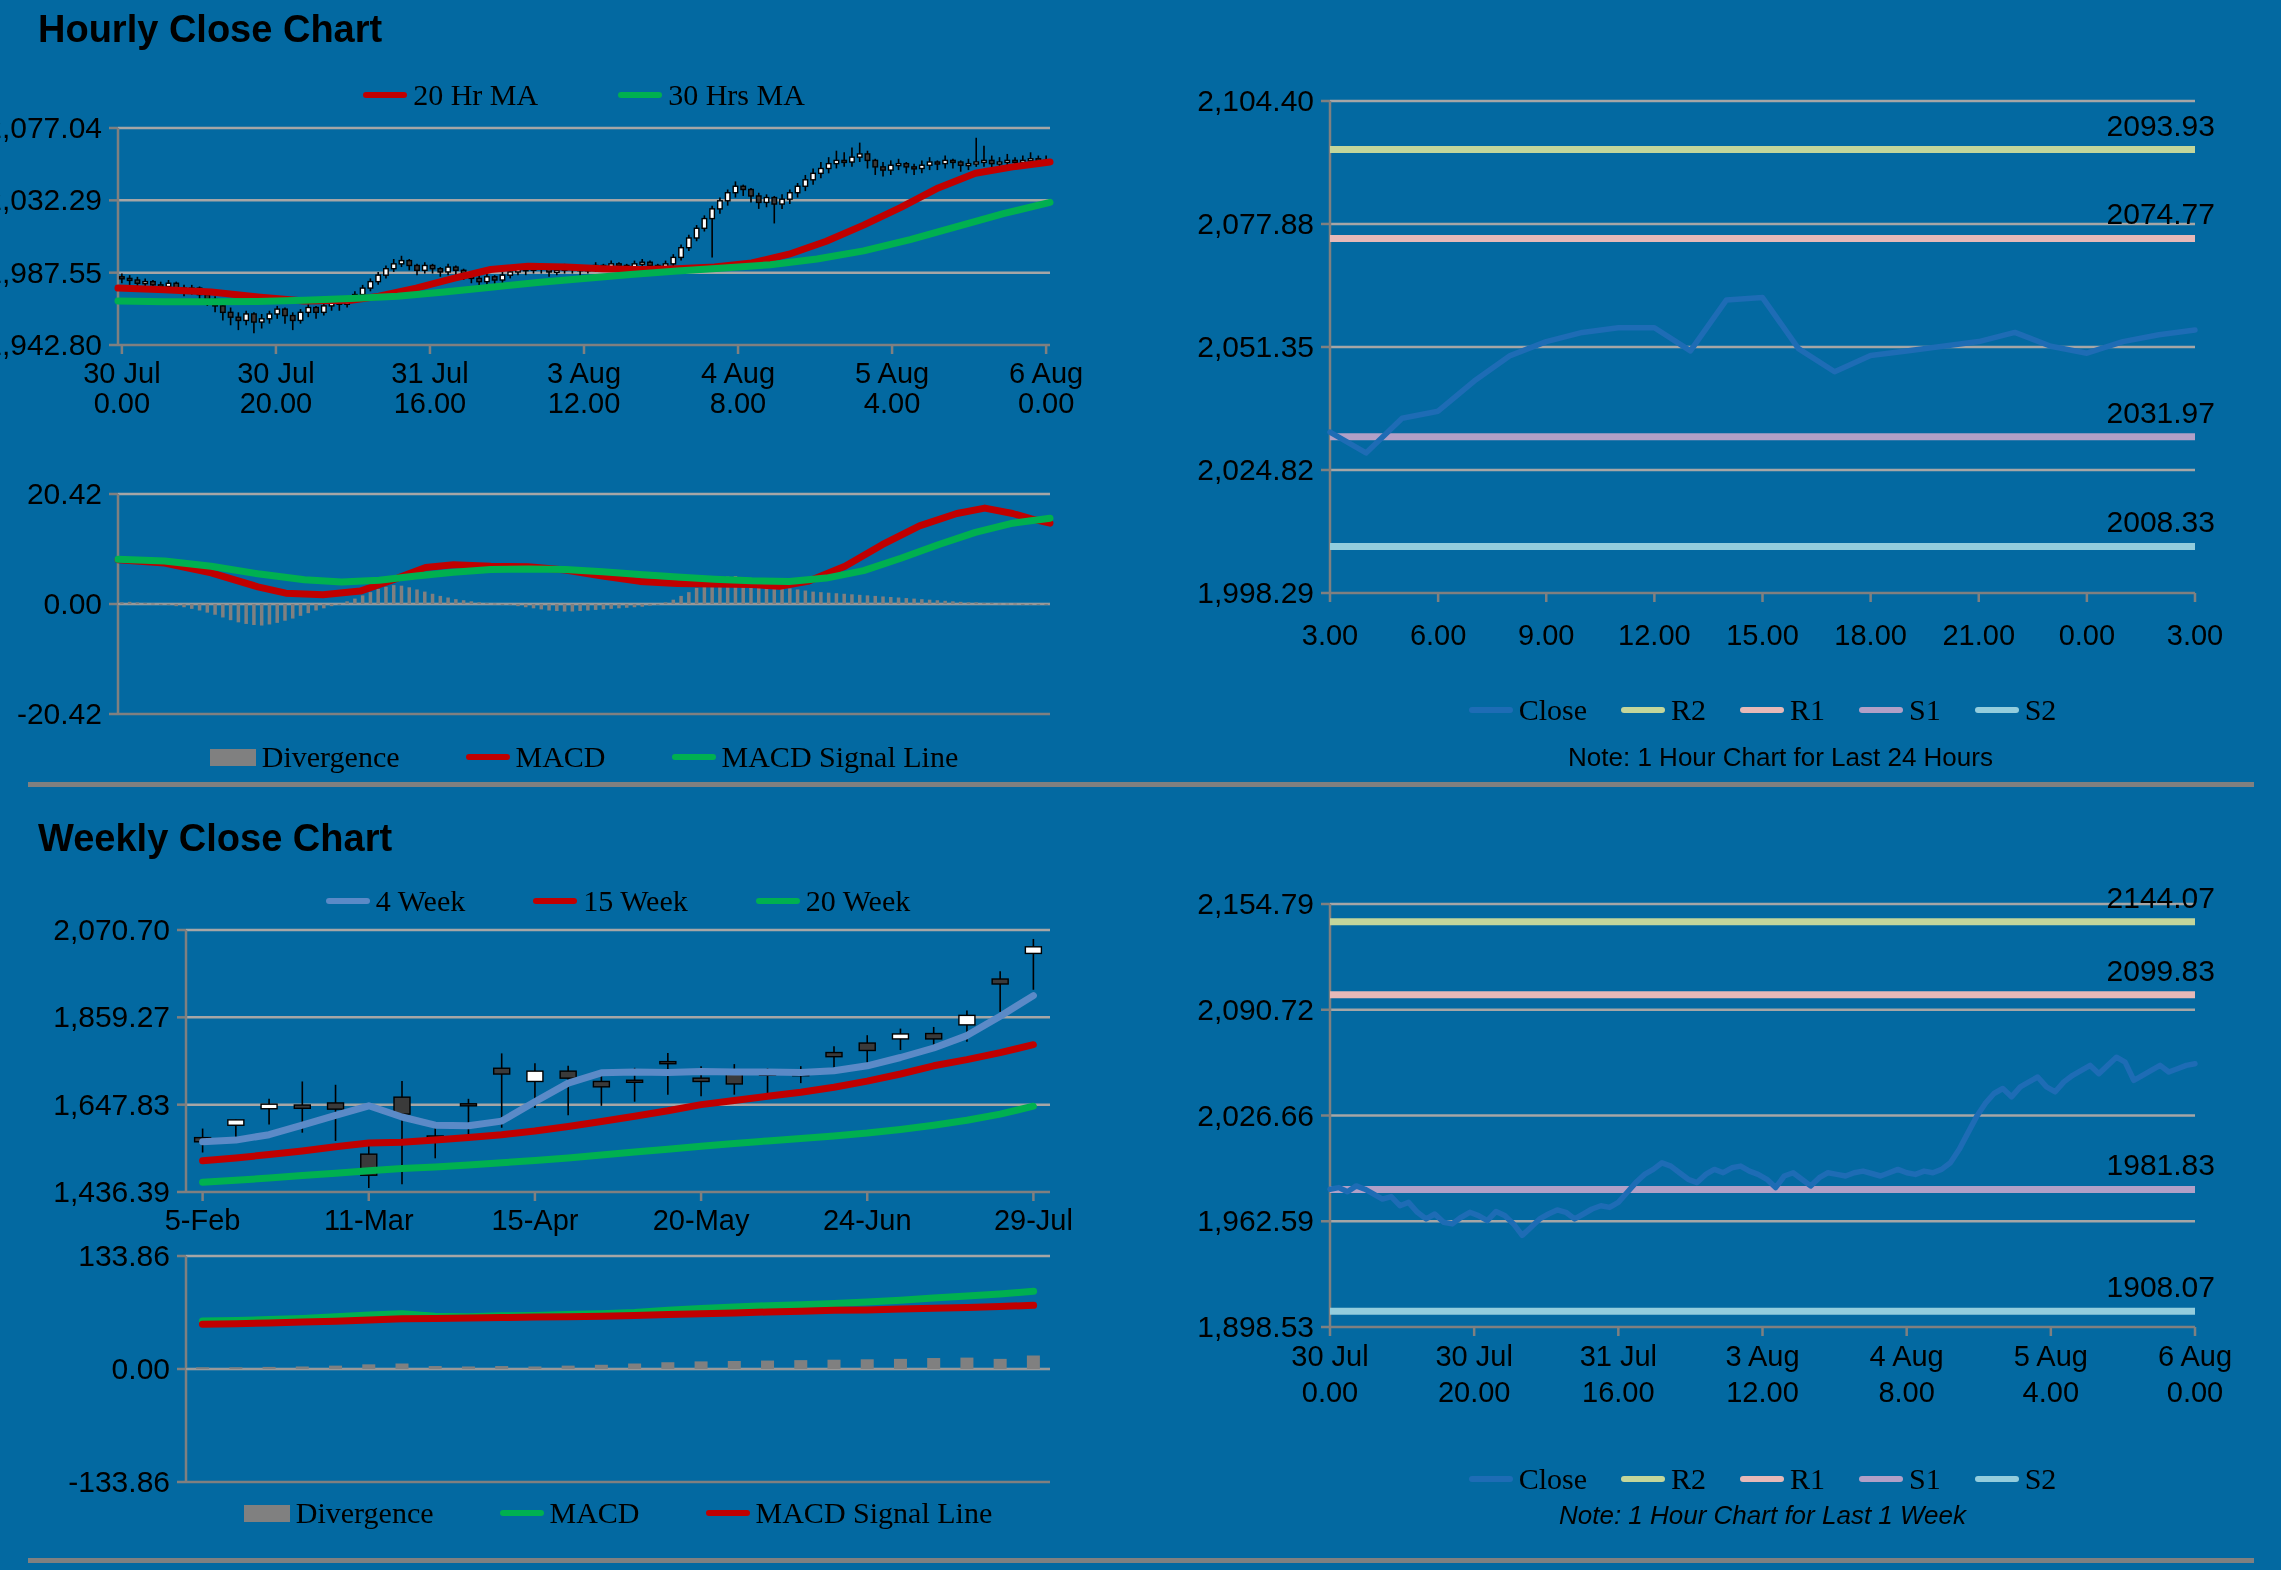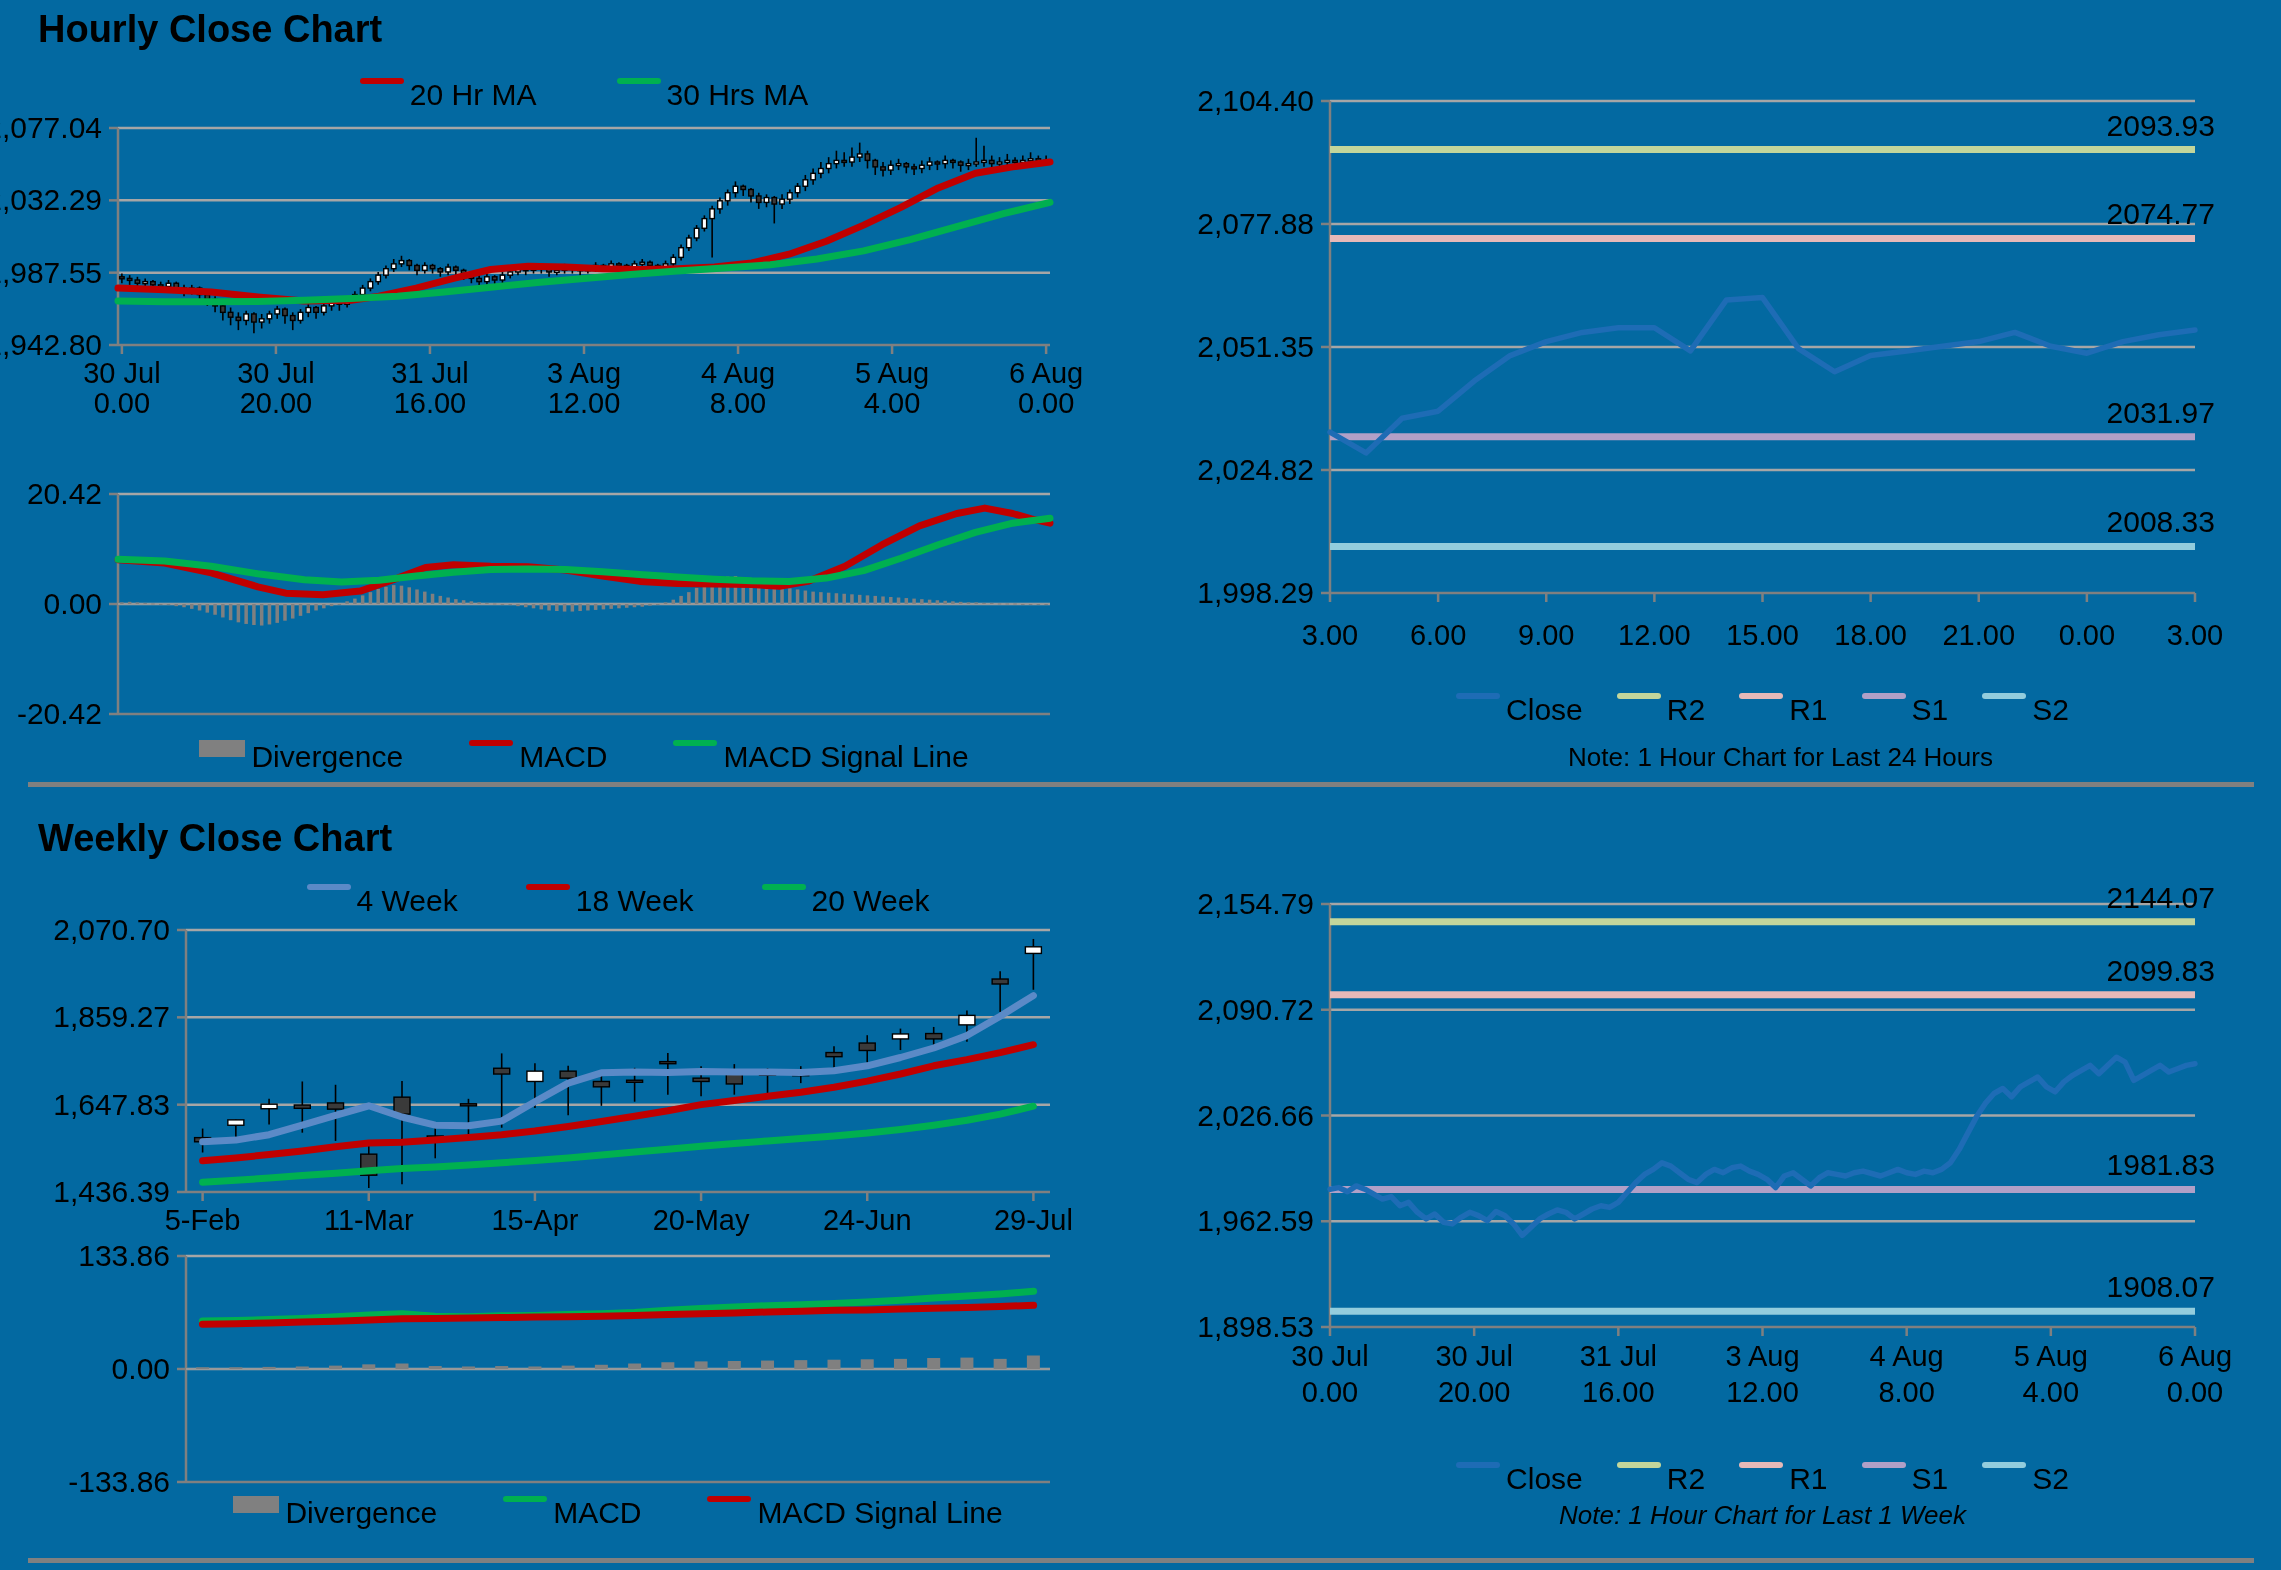--- a/index.html
+++ b/index.html
@@ -1,20 +1,20 @@
 <!DOCTYPE html>
 <html><head>
 <meta charset="utf-8">
 <style>
   html,body{margin:0;padding:0;background:#fff;}
   #root{position:relative;width:2281px;height:1570px;background:#0369a1;overflow:hidden;
         font-family:"Liberation Sans","DejaVu Sans",sans-serif;}
   .chart-title{position:absolute;left:38px;font-size:38px;font-weight:bold;color:#000;letter-spacing:0px;}
   .legend-row{position:absolute;display:flex;align-items:center;justify-content:center;}
-  .legend-item{display:flex;white-space:nowrap;}
+  .legend-item{display:flex;align-items:center;white-space:nowrap;font-family:Liberation Serif, serif;}
   .legend-swatch-line{width:44px;height:6px;border-radius:3px;margin-right:6px;}
   .legend-swatch-bar{width:46px;height:17px;margin-right:6px;}
   .legend-label{font-size:30px;color:#000;}
   .note-row{position:absolute;text-align:center;font-size:26px;color:#000;}
   .divider{position:absolute;left:28px;width:2226px;height:5px;background:#808080;}
   svg text{font-family:"Liberation Sans","DejaVu Sans",sans-serif;}
 </style>
 </head>
 <body>
 
@@ -689,21 +689,21 @@
       </div>
     </div>
   <div class="note-row" id="note-hourly_sr" style="left:1348px;top:742px;width:865px;">Note: 1 Hour Chart for Last 24 Hours</div>
   <div class="legend-row" id="leg-weekly_price" style="left:186px;top:884px;width:864px;gap:68px;">
       <div class="legend-item">
         <span class="legend-swatch-line" style="background: rgb(91, 138, 199);"></span>
         <span class="legend-label">4 Week</span>
       </div>
       <div class="legend-item">
         <span class="legend-swatch-line" style="background: rgb(192, 0, 0);"></span>
-        <span class="legend-label">18 Week</span>
+        <span class="legend-label">15 Week</span>
       </div>
       <div class="legend-item">
         <span class="legend-swatch-line" style="background: rgb(0, 176, 80);"></span>
         <span class="legend-label">20 Week</span>
       </div>
     </div>
   <div class="legend-row" id="leg-weekly_macd" style="left:186px;top:1496px;width:864px;gap:66px;">
       <div class="legend-item">
         <span class="legend-swatch-bar" style="background: rgb(128, 128, 128);"></span>
         <span class="legend-label">Divergence</span>

